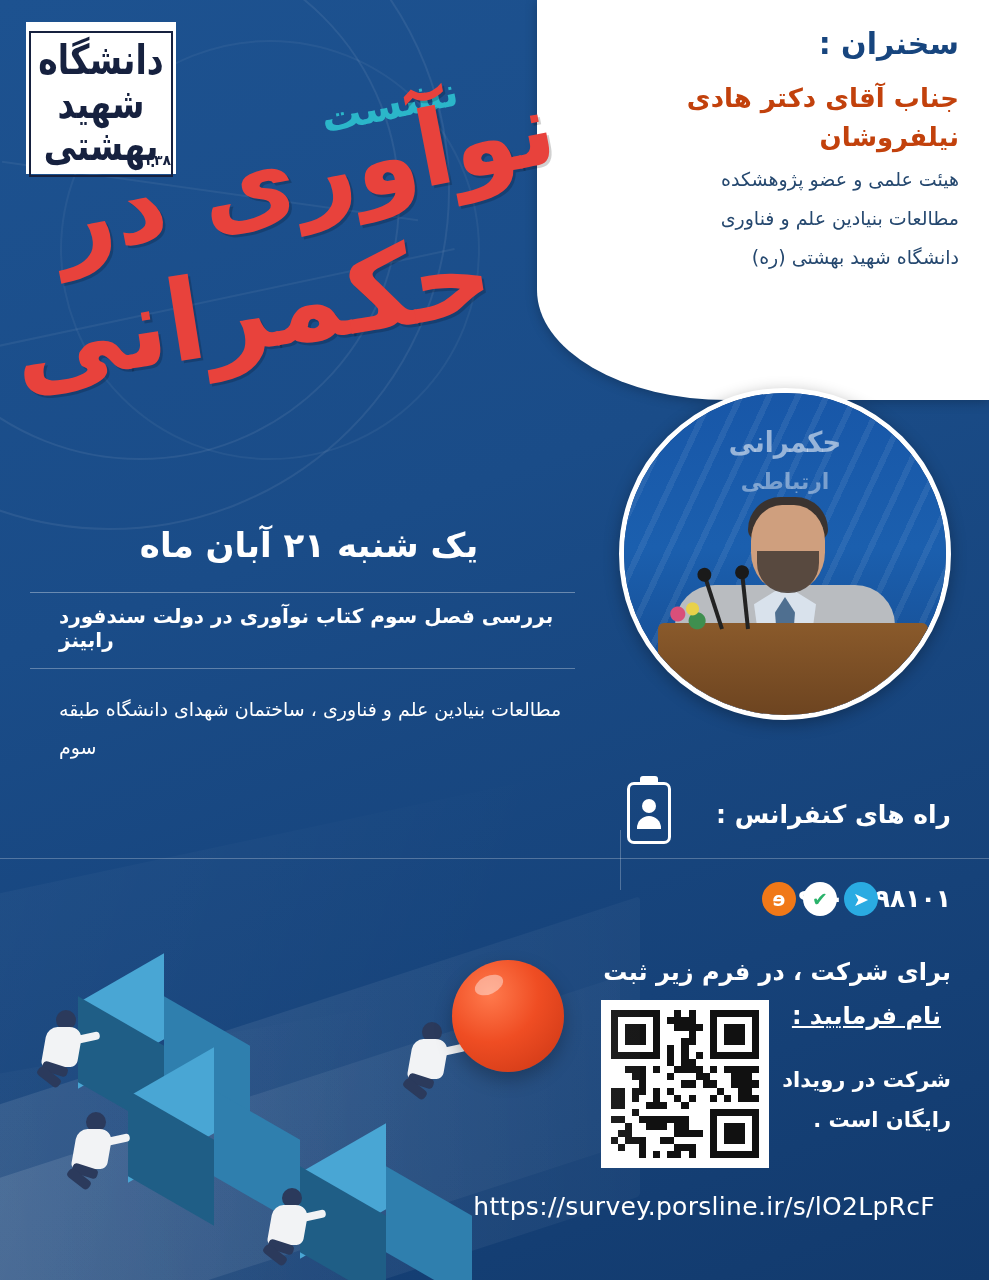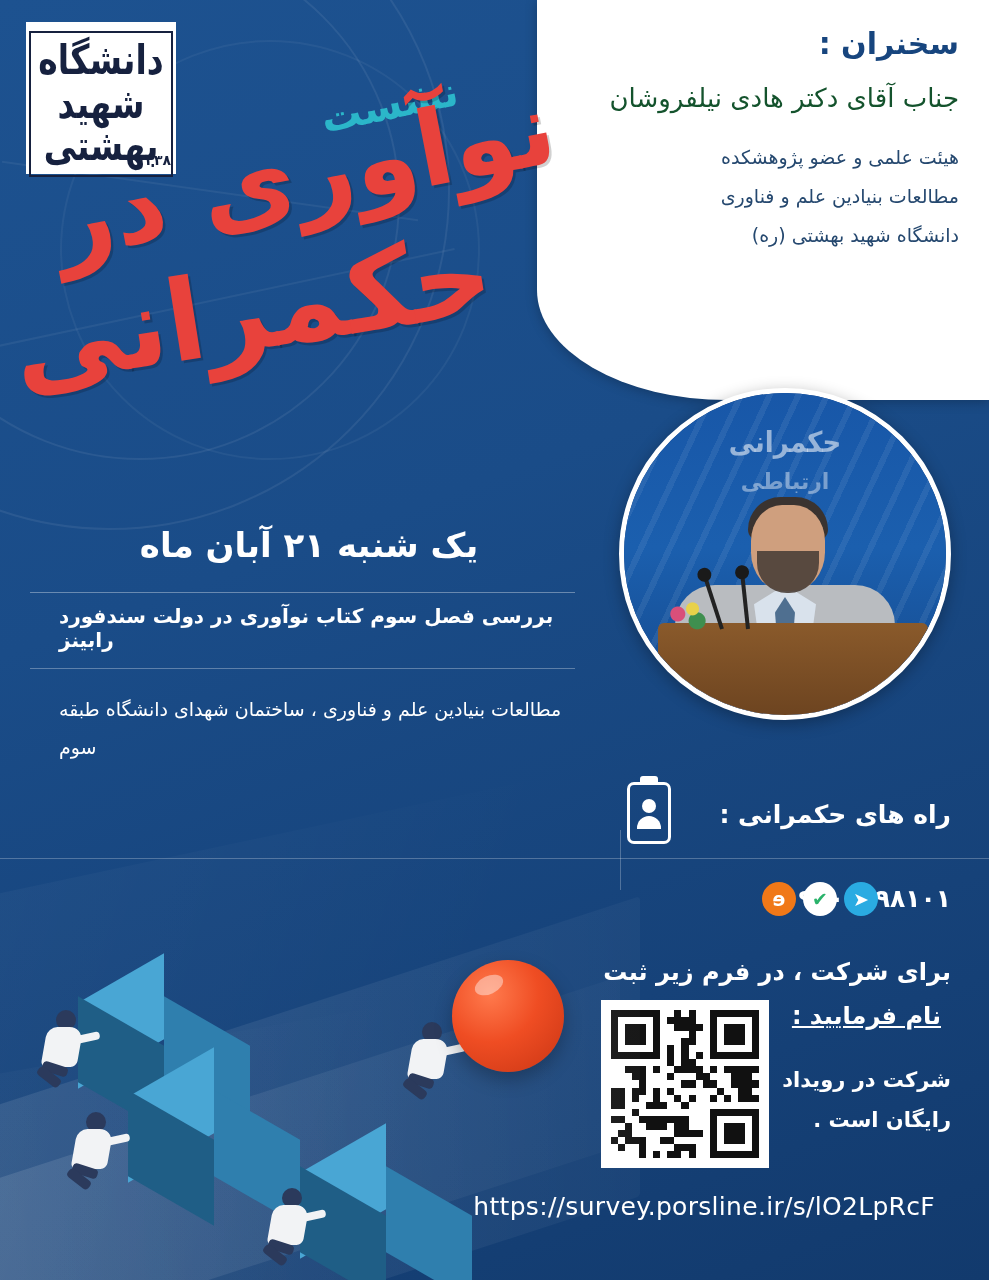--- a/index.html
+++ b/index.html
@@ -59,23 +59,23 @@
     box-shadow: 0 2px 12px rgba(0,0,0,0.25);
     padding: 26px 30px 0 34px;
     text-align: right;
   }
   #speaker-panel .lbl {
     font-size: 30px; font-weight: bold; color: #17457e;
     letter-spacing: 0px;
     margin-bottom: 18px;
   }
   #speaker-panel .name {
-    font-size: 26px; font-weight: normal; color: #14532d;
+    font-size: 26px; font-weight: bold; color: #c2410c;
     line-height: 1.5;
-    margin-bottom: 20px;
+    margin-bottom: 3px;
   }
   #speaker-panel .aff {
     font-size: 19px; color: #25486f; line-height: 2.05;
   }
 
   
   #logo {
     position: absolute;
     left: 26px; top: 22px;
     width: 150px; height: 152px;
@@ -456,21 +456,21 @@
     <div class="tie"></div>
     <div class="hair"></div>
     <div class="head"></div>
     <div class="beard"></div>
     <div class="podium"></div>
     <div class="mic1"></div>
     <div class="mic2"></div>
     <div class="flower"></div>
   </div>
 
-  <div id="contact-label">راه های حکمرانی :</div>
+  <div id="contact-label">راه های کنفرانس :</div>
   <div id="id-icon">
     <div class="ic-clip"></div>
     <div class="ic-head"></div>
     <div class="ic-body"></div>
   </div>
   <div id="contact-rule"></div>
   <div id="contact-rule-v"></div>
 
   <div id="phone">۰۹۳۰۹۸۹۸۱۰۱</div>
   <div class="social" id="soc-eitaa">ɘ</div>

